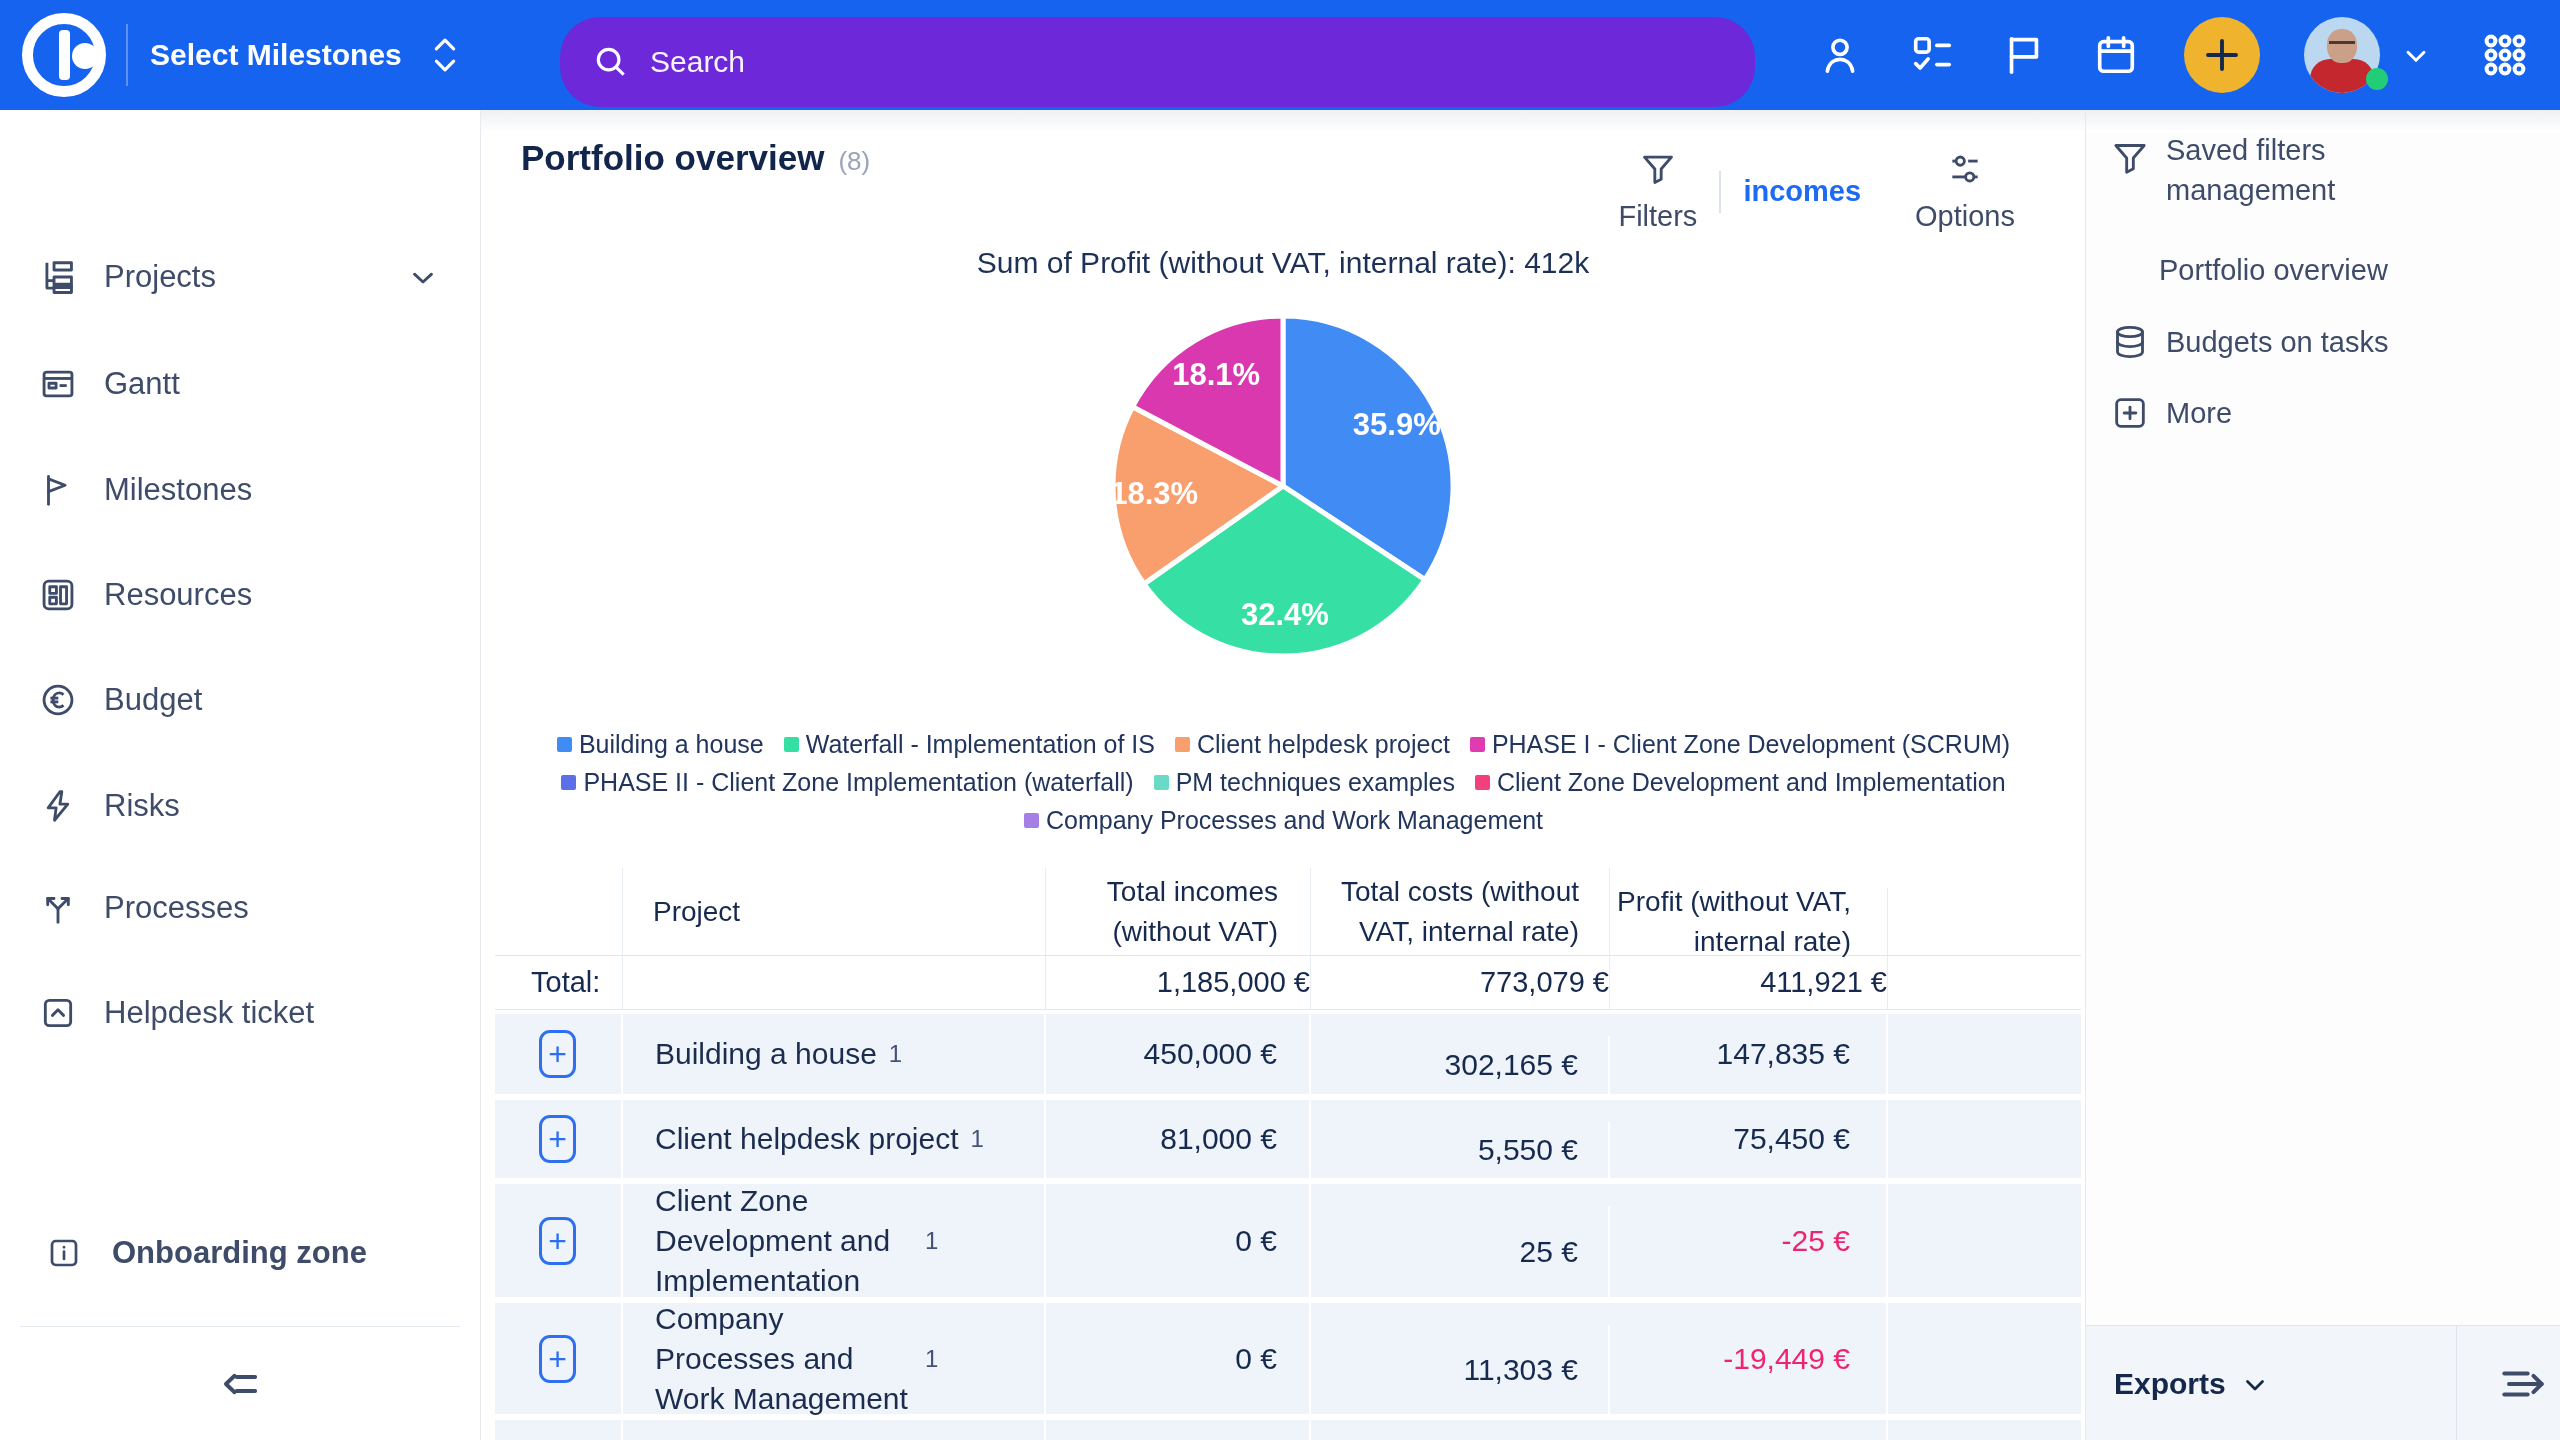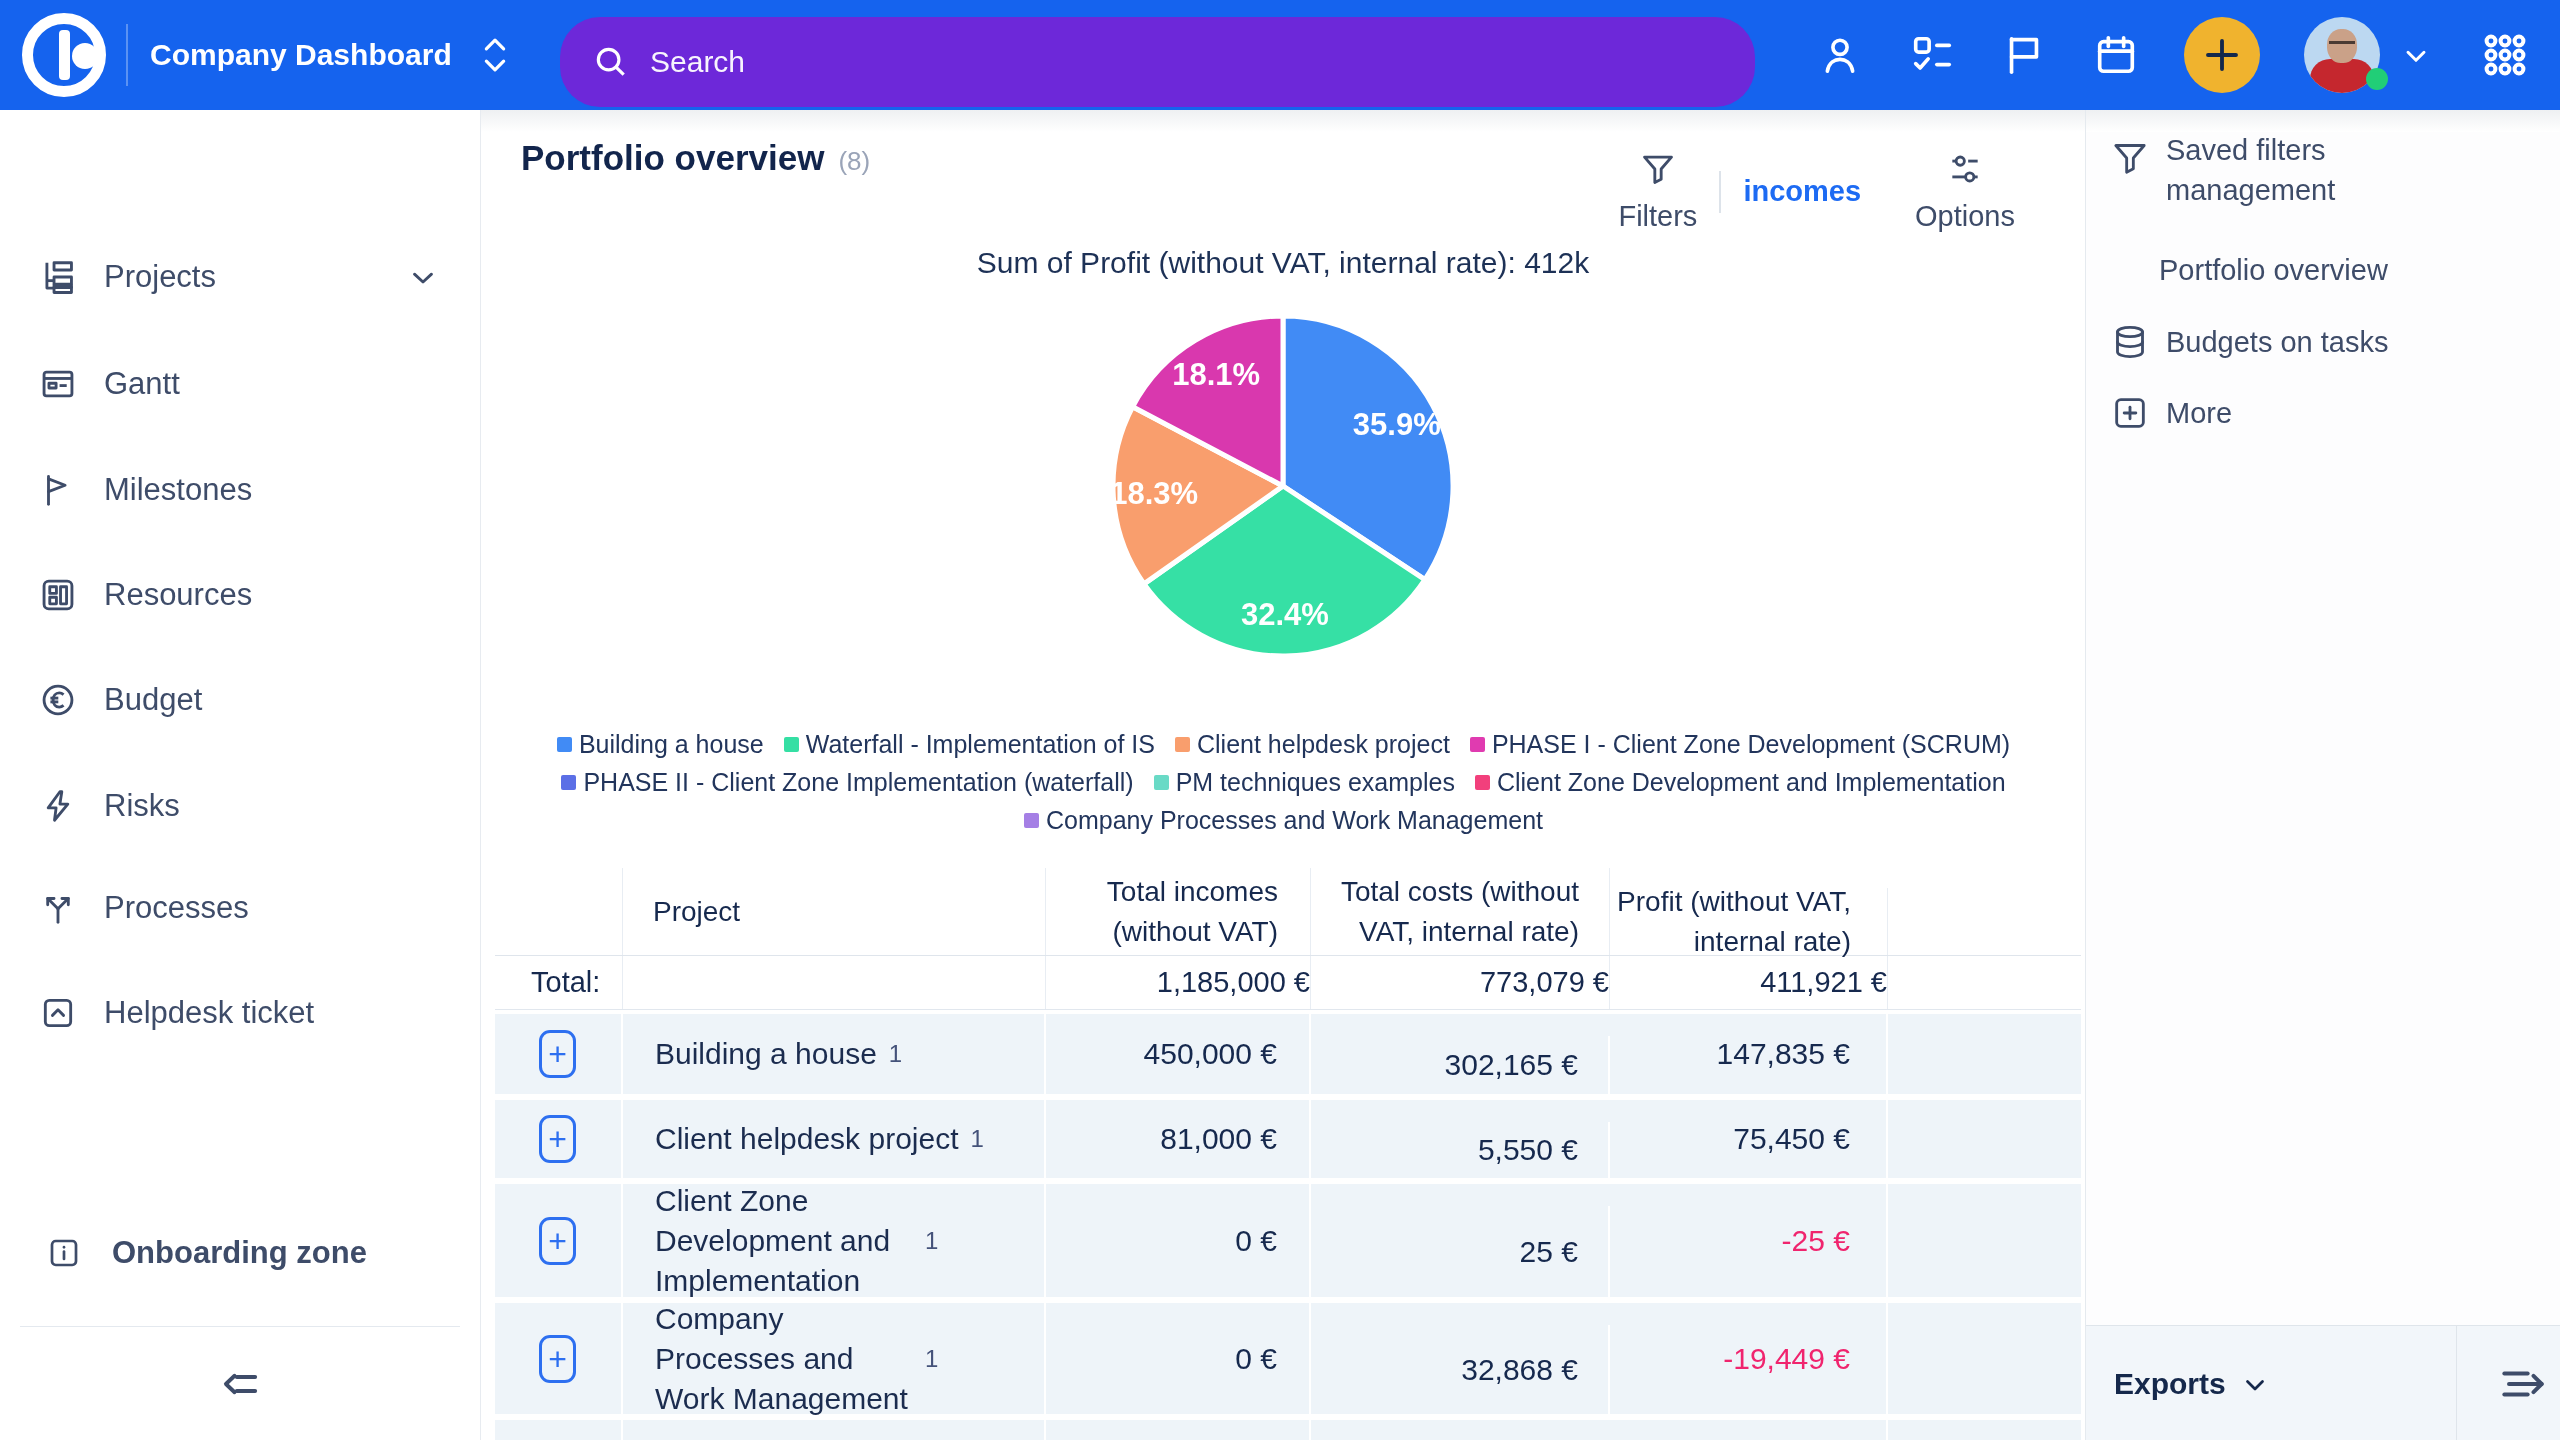--- a/index.html
+++ b/index.html
@@ -110,21 +110,21 @@
 
 <div id="topbar">
   <div class="logo-wrap">
     <div class="logo-ring"></div>
     <div class="logo-bar"></div>
     <div class="logo-half"></div>
   </div>
   <div class="top-divider"></div>
 
   <div id="select-dashboard">
-    <span>Company Dashboard</span>
+    <span>Select Milestones</span>
     <span>
       <svg width="30" height="42" viewBox="0 0 24 34" fill="none" stroke="#fff" stroke-width="2.6" stroke-linecap="round" stroke-linejoin="round">
         <path d="M5 12 L12 5 L19 12"></path>
           <path d="M5 22 L12 29 L19 22"></path>
       </svg>
     </span>
   </div>
 
   <div id="searchbar">
     <span>
@@ -458,21 +458,21 @@
     <div class="spacer6"></div>
     <div class="trow drow" style="height:111px;">
       <div class="cell c0">
           <span class="expand-btn">+</span>
         </div>
       <div class="cell c1">
           <span class="pname" style="max-width:290px;">Company Processes and Work Management</span>
           <span class="pcount">1</span>
         </div>
       <div class="cell c2 num">0 €</div>
-      <div class="cell c3 num">32,868 €</div>
+      <div class="cell c3 num">11,303 €</div>
       <div class="cell c4 num cell-profit neg">-19,449 €</div>
       <div class="cell c5"></div>
     </div>
     <div class="spacer6"></div>
     <div class="trow drow" style="height:21px;">
       <div class="cell c0"></div>
         <div class="cell c1"></div>
       <div class="cell c2"></div>
         <div class="cell c3"></div>
       <div class="cell c4"></div>

